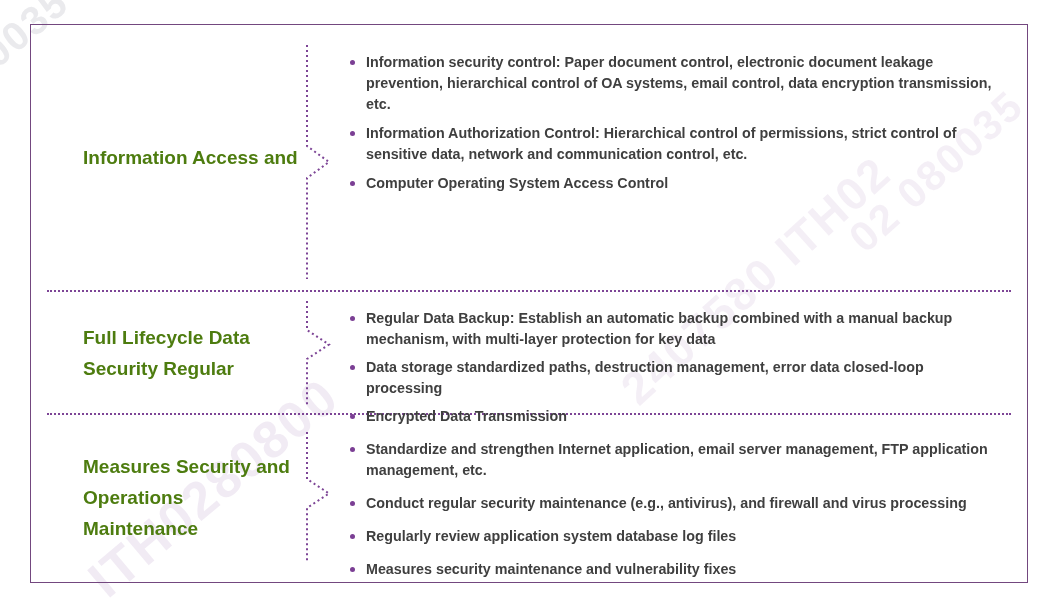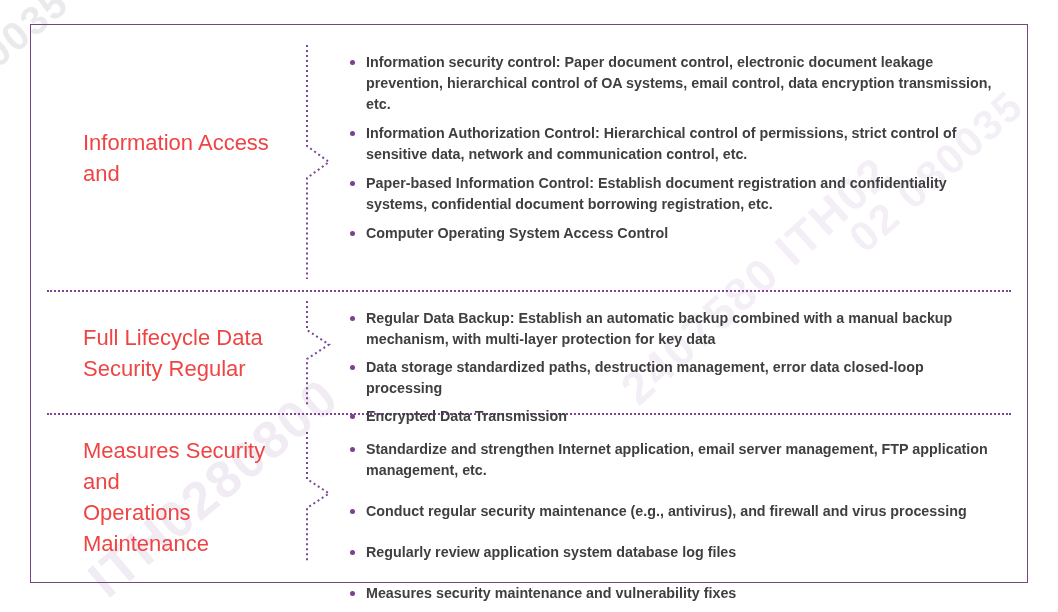--- a/index.html
+++ b/index.html
@@ -54,24 +54,24 @@
   .title-col {
     width: 270px;
     box-sizing: border-box;
     padding-left: 52px;
     display: flex;
     flex-direction: column;
     justify-content: center;
     flex-shrink: 0;
   }
   .title-line {
-    color: #ef4444;
-    font-size: 22px;
+    color: #4d7c0f;
+    font-size: 19px;
     line-height: 31px;
-    font-weight: 400;
+    font-weight: 700;
   }
 
   .connector {
     position: absolute;
     left: 274px;
     overflow: visible;
   }
   .connector polyline {
     fill: none;
     stroke: #7d4596;
@@ -95,21 +95,21 @@
   ul.bullets {
     margin: 5px;
     padding: 0;
     list-style: none;
     display: flex;
     flex-direction: column;
     font-weight: bold;
   }
   .row-1 ul.bullets { gap: 8px; }
   .row-2 ul.bullets { gap: 7px; }
-  .row-3 ul.bullets { gap: 20px; }
+  .row-3 ul.bullets { gap: 12px; }
 
   ul.bullets li {
     position: relative;
     padding-left: 16px;
     font-size: 14.3px;
     line-height: 21px;
     color: #3f3f3f;
   }
   ul.bullets li::before {
     content: "";
@@ -136,21 +136,20 @@
     <div class="title-col">
       <span class="title-line">Information Access and</span>
     </div>
     <svg class="connector conn-1" width="28" height="234" viewBox="0 0 28 234">
       <polyline points="2,0 2,101 24,117 2,133 2,234"></polyline>
     </svg>
     <div class="content-col">
       <ul class="bullets">
         <li>Information security control: Paper document control, electronic document leakage prevention, hierarchical control of OA systems, email control, data encryption transmission, etc.</li>
         <li>Information Authorization Control: Hierarchical control of permissions, strict control of sensitive data, network and communication control, etc.</li>
-        <li>Paper-based Information Control: Establish document registration and confidentiality systems, confidential document borrowing registration, etc.</li>
         <li>Computer Operating System Access Control</li>
       </ul>
     </div>
   </div>
 
   <div class="divider"></div>
 
   <div class="row row-2">
     <div class="title-col">
       <span class="title-line">Full Lifecycle Data</span>

